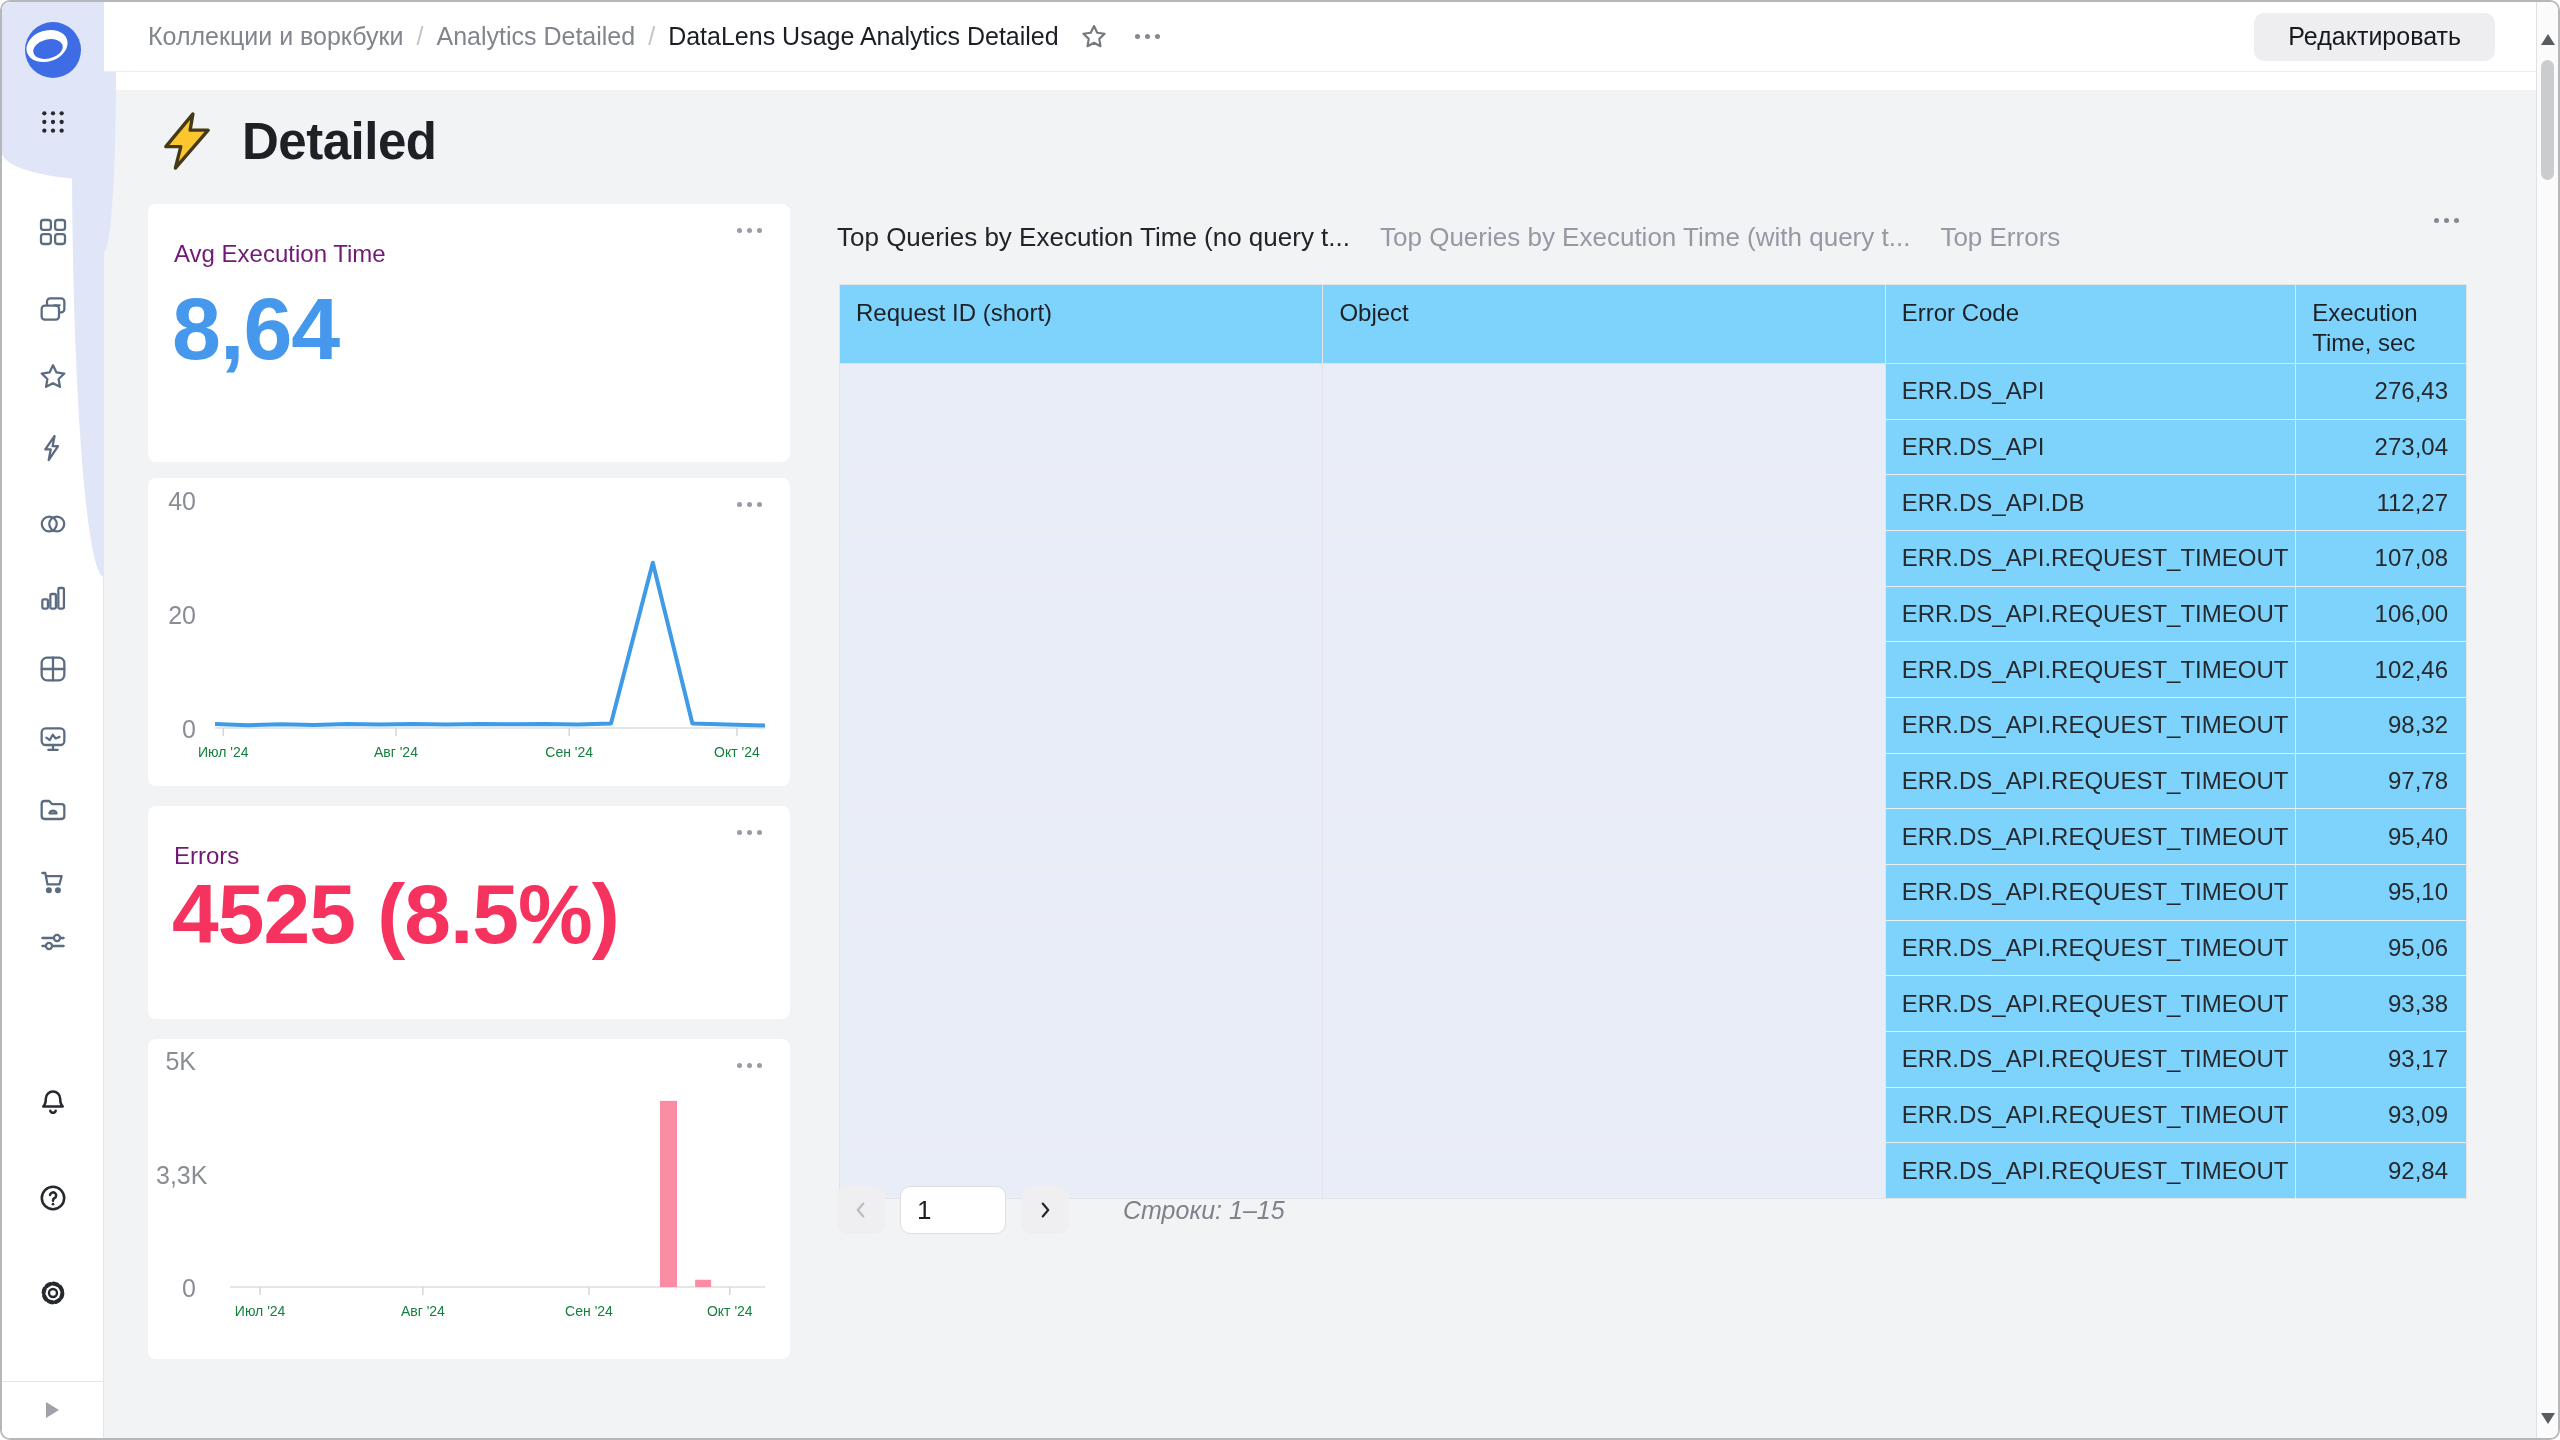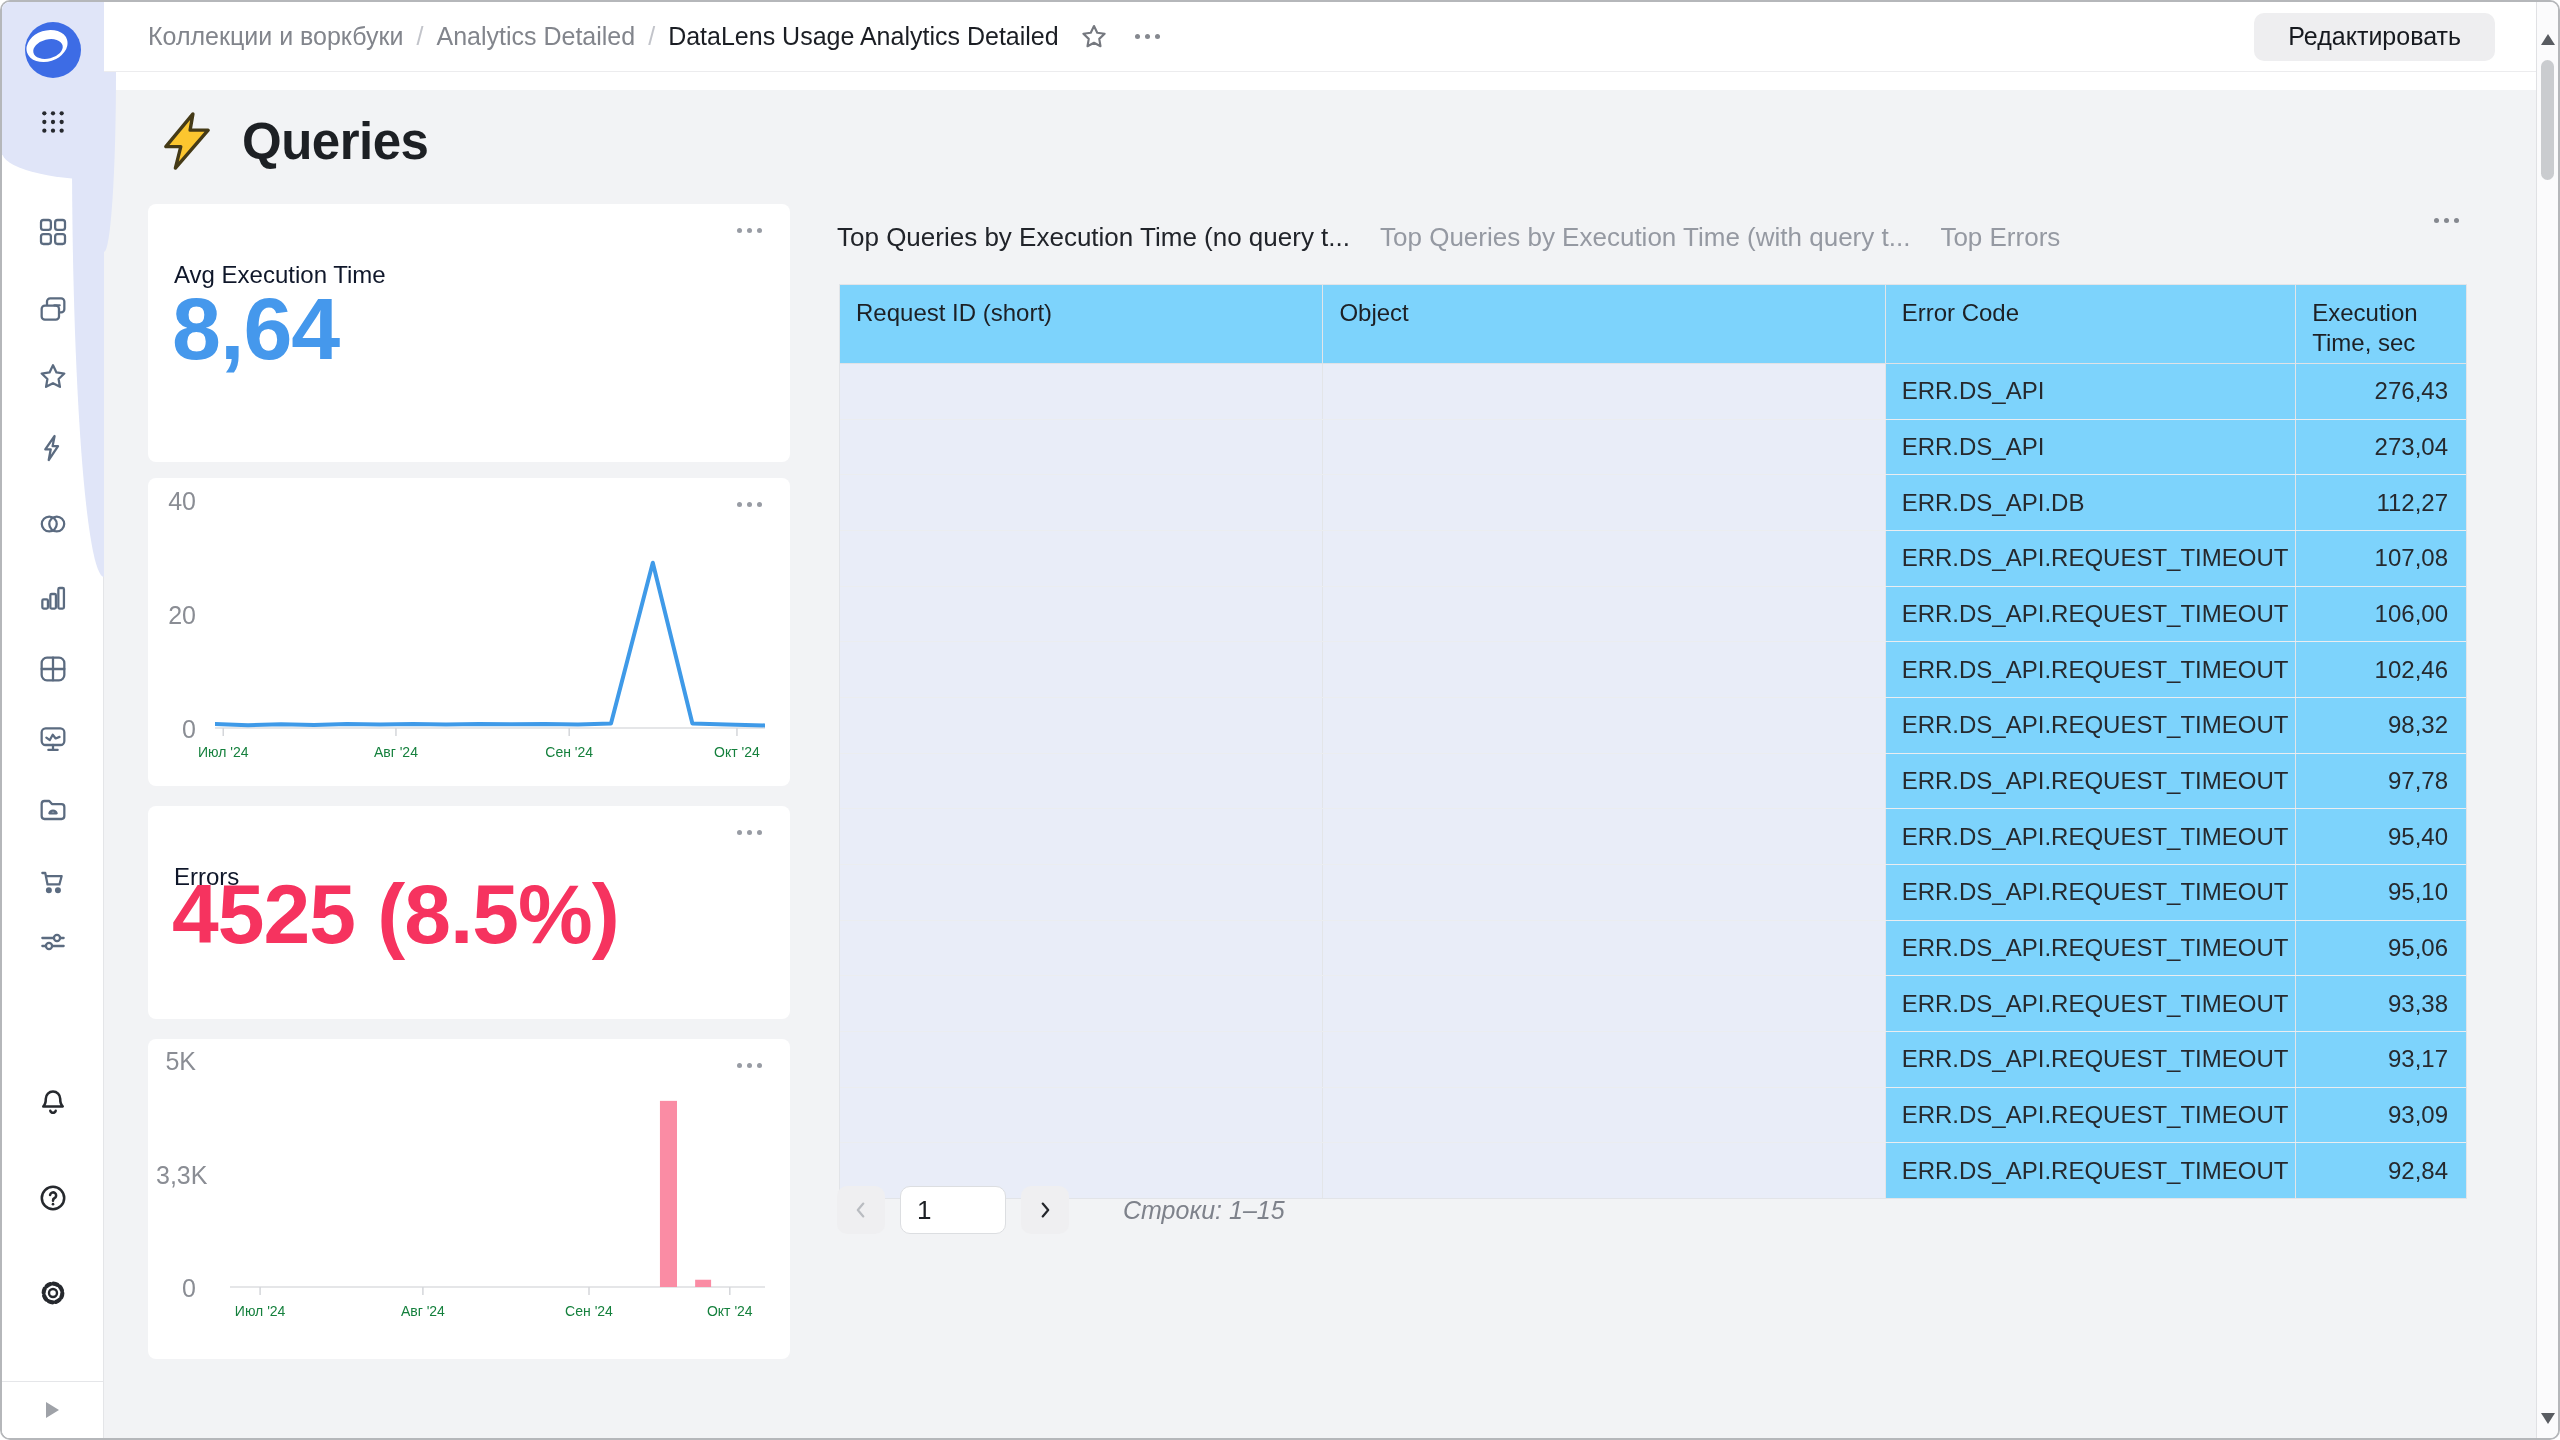--- a/index.html
+++ b/index.html
@@ -35,21 +35,21 @@
   .gray-bg { position:absolute; left:0; top:18px; right:0; bottom:0; background:#f2f3f5; }
   .lav-spill { position:absolute; left:0; top:0; width:12px; height:180px; background:#e0e5f8; border-bottom-right-radius:12px 180px; z-index:3; }
 
   .title-row { position:absolute; left:52px; top:38px; display:flex; align-items:center; gap:24px; z-index:4; }
   .title-row svg { width:62px; height:62px; }
   .page-title { font-size:51px; font-weight:600; color:#1d2024; letter-spacing:-0.5px; }
 
   .card { position:absolute; background:#fff; border-radius:8px; z-index:4; }
   .card-menu { position:absolute; top:24px; right:28px; }
   .card-menu i { width:5px; height:5px; background:#989ca4; }
-  .card-title { position:absolute; left:26px; top:36px; font-size:24px; font-weight:500; color:#0f172a;margin-top:21px; }
+  .card-title { position:absolute; left:26px; top:36px; font-size:24px; font-weight:500; color:#701a75; }
   .ind-value { position:absolute; left:24px; top:74px; font-weight:600; letter-spacing:-1px; }
   #card-avg .ind-value { font-size:88px; color:#4598ec; }
   #card-errors .ind-value { font-size:84px; color:#f6335f; top:60px; }
   .ylab { position:absolute; left:8px; width:40px; text-align:right; font-size:25px; color:#8a8d94; }
   .xlab { position:absolute; font-size:14px; color:#15803d; transform:translateX(-50%); white-space:nowrap; }
   .chart-svg { position:absolute; left:67px; }
 
   
   .tabs { position:absolute; left:733px; top:150px; display:flex; gap:30px; z-index:4; }
   .tab { font-size:26px; color:#9599a2; cursor:pointer; white-space:nowrap; }
@@ -232,21 +232,21 @@
   </header>
 
   <main class="content">
     <div class="gray-bg"></div>
     <div class="lav-spill"></div>
 
     <div class="title-row">
       <svg viewBox="0 0 24 24">
           <path d="M14.3 1.5 3.8 14.2h5.8l-2.1 8.3L20.2 7.8h-7z" fill="#fcc62f" stroke="#453a17" stroke-width="1.3" stroke-linejoin="round"></path>
         </svg>
-      <span class="page-title">Queries</span>
+      <span class="page-title">Detailed</span>
     </div>
 
     <section class="card" id="card-avg" style="left:44px; top:132px; width:642px; height:258px;">
       <span class="card-title">Avg Execution Time</span>
       <span class="ind-value">8,64</span>
       <span class="dots card-menu">
           <i></i>
           <i></i>
           <i></i>
         </span>

